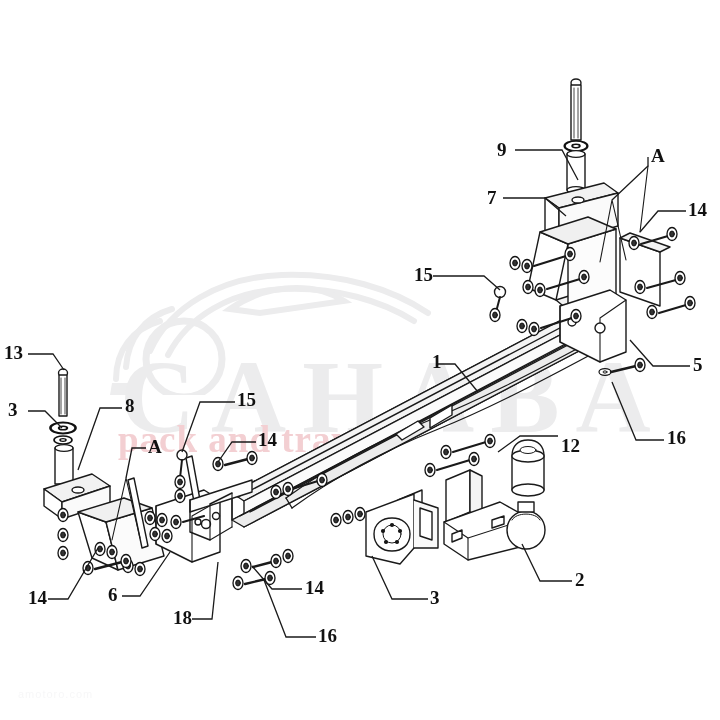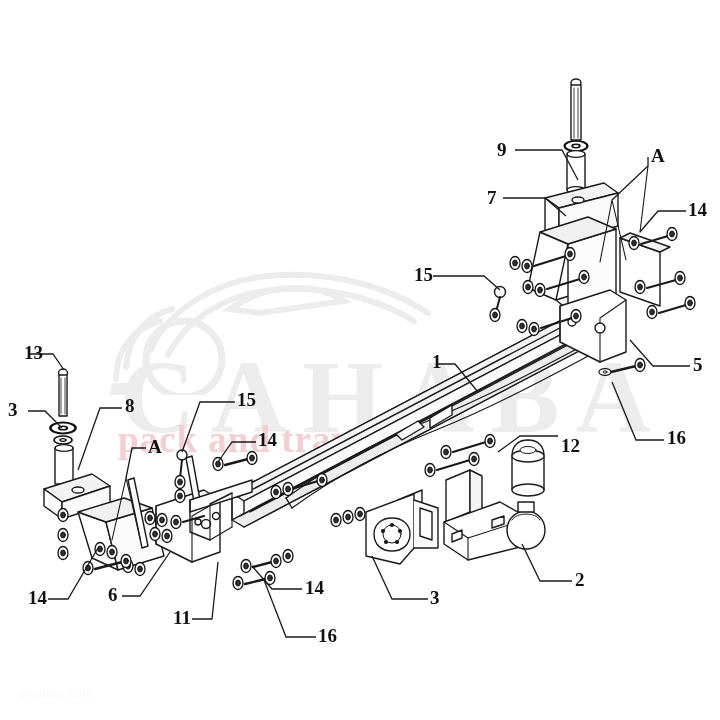--- a/index.html
+++ b/index.html
@@ -449,30 +449,30 @@
   </svg>
 
   <div id="callout-layer">
       <div class="lbl" style="left: 497px; top: 140px;">9</div>
       <div class="lbl" style="left: 651px; top: 146px;">A</div>
       <div class="lbl" style="left: 487px; top: 188px;">7</div>
       <div class="lbl" style="left: 688px; top: 200px;">14</div>
       <div class="lbl" style="left: 414px; top: 265px;">15</div>
       <div class="lbl" style="left: 693px; top: 355px;">5</div>
       <div class="lbl" style="left: 432px; top: 352px;">1</div>
-      <div class="lbl" style="left: 24px; top: 343px;">13</div>
+      <div class="lbl" style="left: 4px; top: 343px;">13</div>
       <div class="lbl" style="left: 8px; top: 400px;">3</div>
       <div class="lbl" style="left: 125px; top: 396px;">8</div>
       <div class="lbl" style="left: 237px; top: 390px;">15</div>
       <div class="lbl" style="left: 148px; top: 437px;">A</div>
       <div class="lbl" style="left: 258px; top: 430px;">14</div>
       <div class="lbl" style="left: 667px; top: 428px;">16</div>
       <div class="lbl" style="left: 561px; top: 436px;">12</div>
       <div class="lbl" style="left: 28px; top: 588px;">14</div>
       <div class="lbl" style="left: 108px; top: 585px;">6</div>
-      <div class="lbl" style="left: 173px; top: 608px;">11</div>
+      <div class="lbl" style="left: 173px; top: 608px;">18</div>
       <div class="lbl" style="left: 305px; top: 578px;">14</div>
       <div class="lbl" style="left: 318px; top: 626px;">16</div>
       <div class="lbl" style="left: 430px; top: 588px;">3</div>
       <div class="lbl" style="left: 575px; top: 570px;">2</div>
     </div>
 
 </div>
 
 </body></html>

